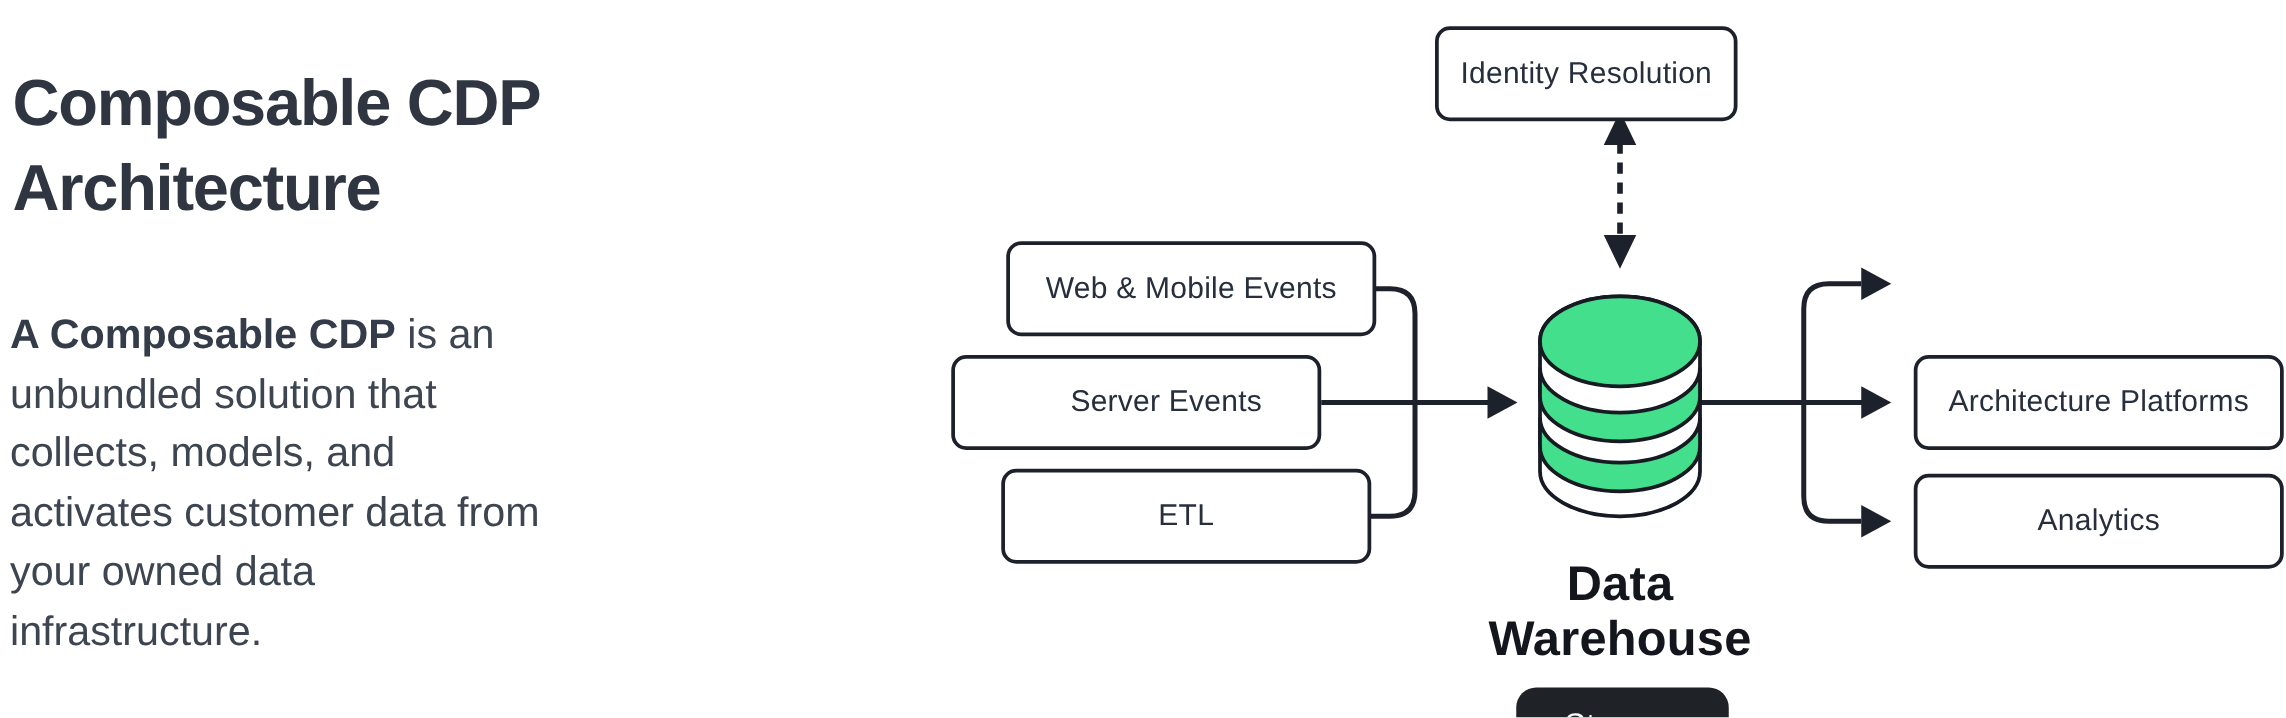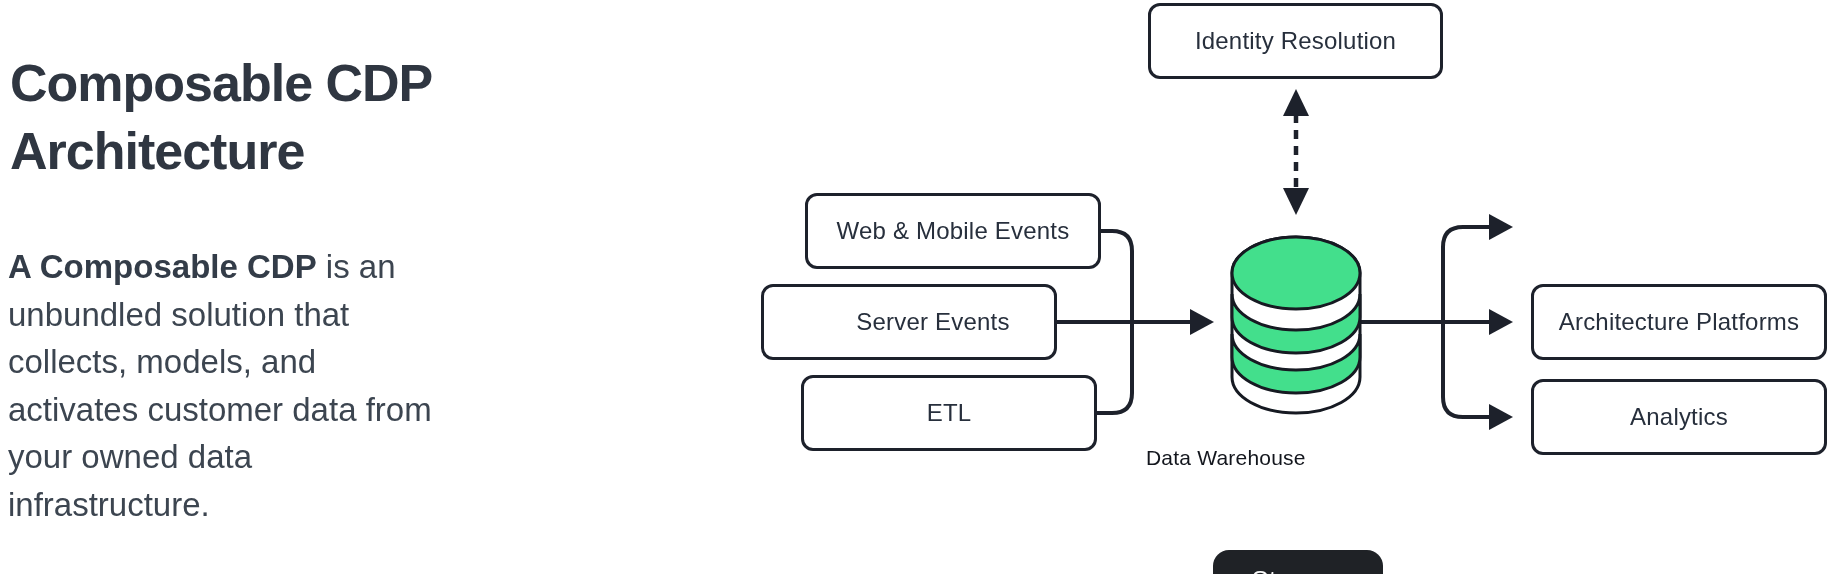--- a/index.html
+++ b/index.html
@@ -46,35 +46,36 @@
     background: #ffffff;
     border: 3px solid #1D212B;
     border-radius: 12px;
     display: flex;
     align-items: center;
     justify-content: center;
     font-size: 24px;
     letter-spacing: 0.2px;
     color: #272F3C;
   }
-  .box-identity  { left: 1148px; top: 3px;   width: 295px; }
+  .box-identity  { left: 1148px; top: 21px;   width: 242px; }
   .box-web       { left: 761px;  top: 193px; margin-left: 44px; }
   .box-server    { left: 761px;  top: 284px; padding-left: 48px; }
   .box-etl       { left: 761px;  top: 375px; margin-left: 40px; }
   .box-marketing { left: 1531px; top: 187px; }
   .box-ads       { left: 1531px; top: 284px; }
   .box-analytics { left: 1531px; top: 379px; text-align: right; }
 
   .warehouse-label {
     position: absolute;
     left: 1146px;
     top: 446px;
     width: 300px;
-    font-size: 21px;
-    font-weight: 400;
+    text-align: center;
+    font-size: 39px;
+    font-weight: 700;
     letter-spacing: 0.2px;
     color: #13161D;
   }
   .storage-badge {
     position: absolute;
     left: 1213px;
     top: 506px;
     width: 170px;
     height: 60px;
     box-sizing: border-box;

